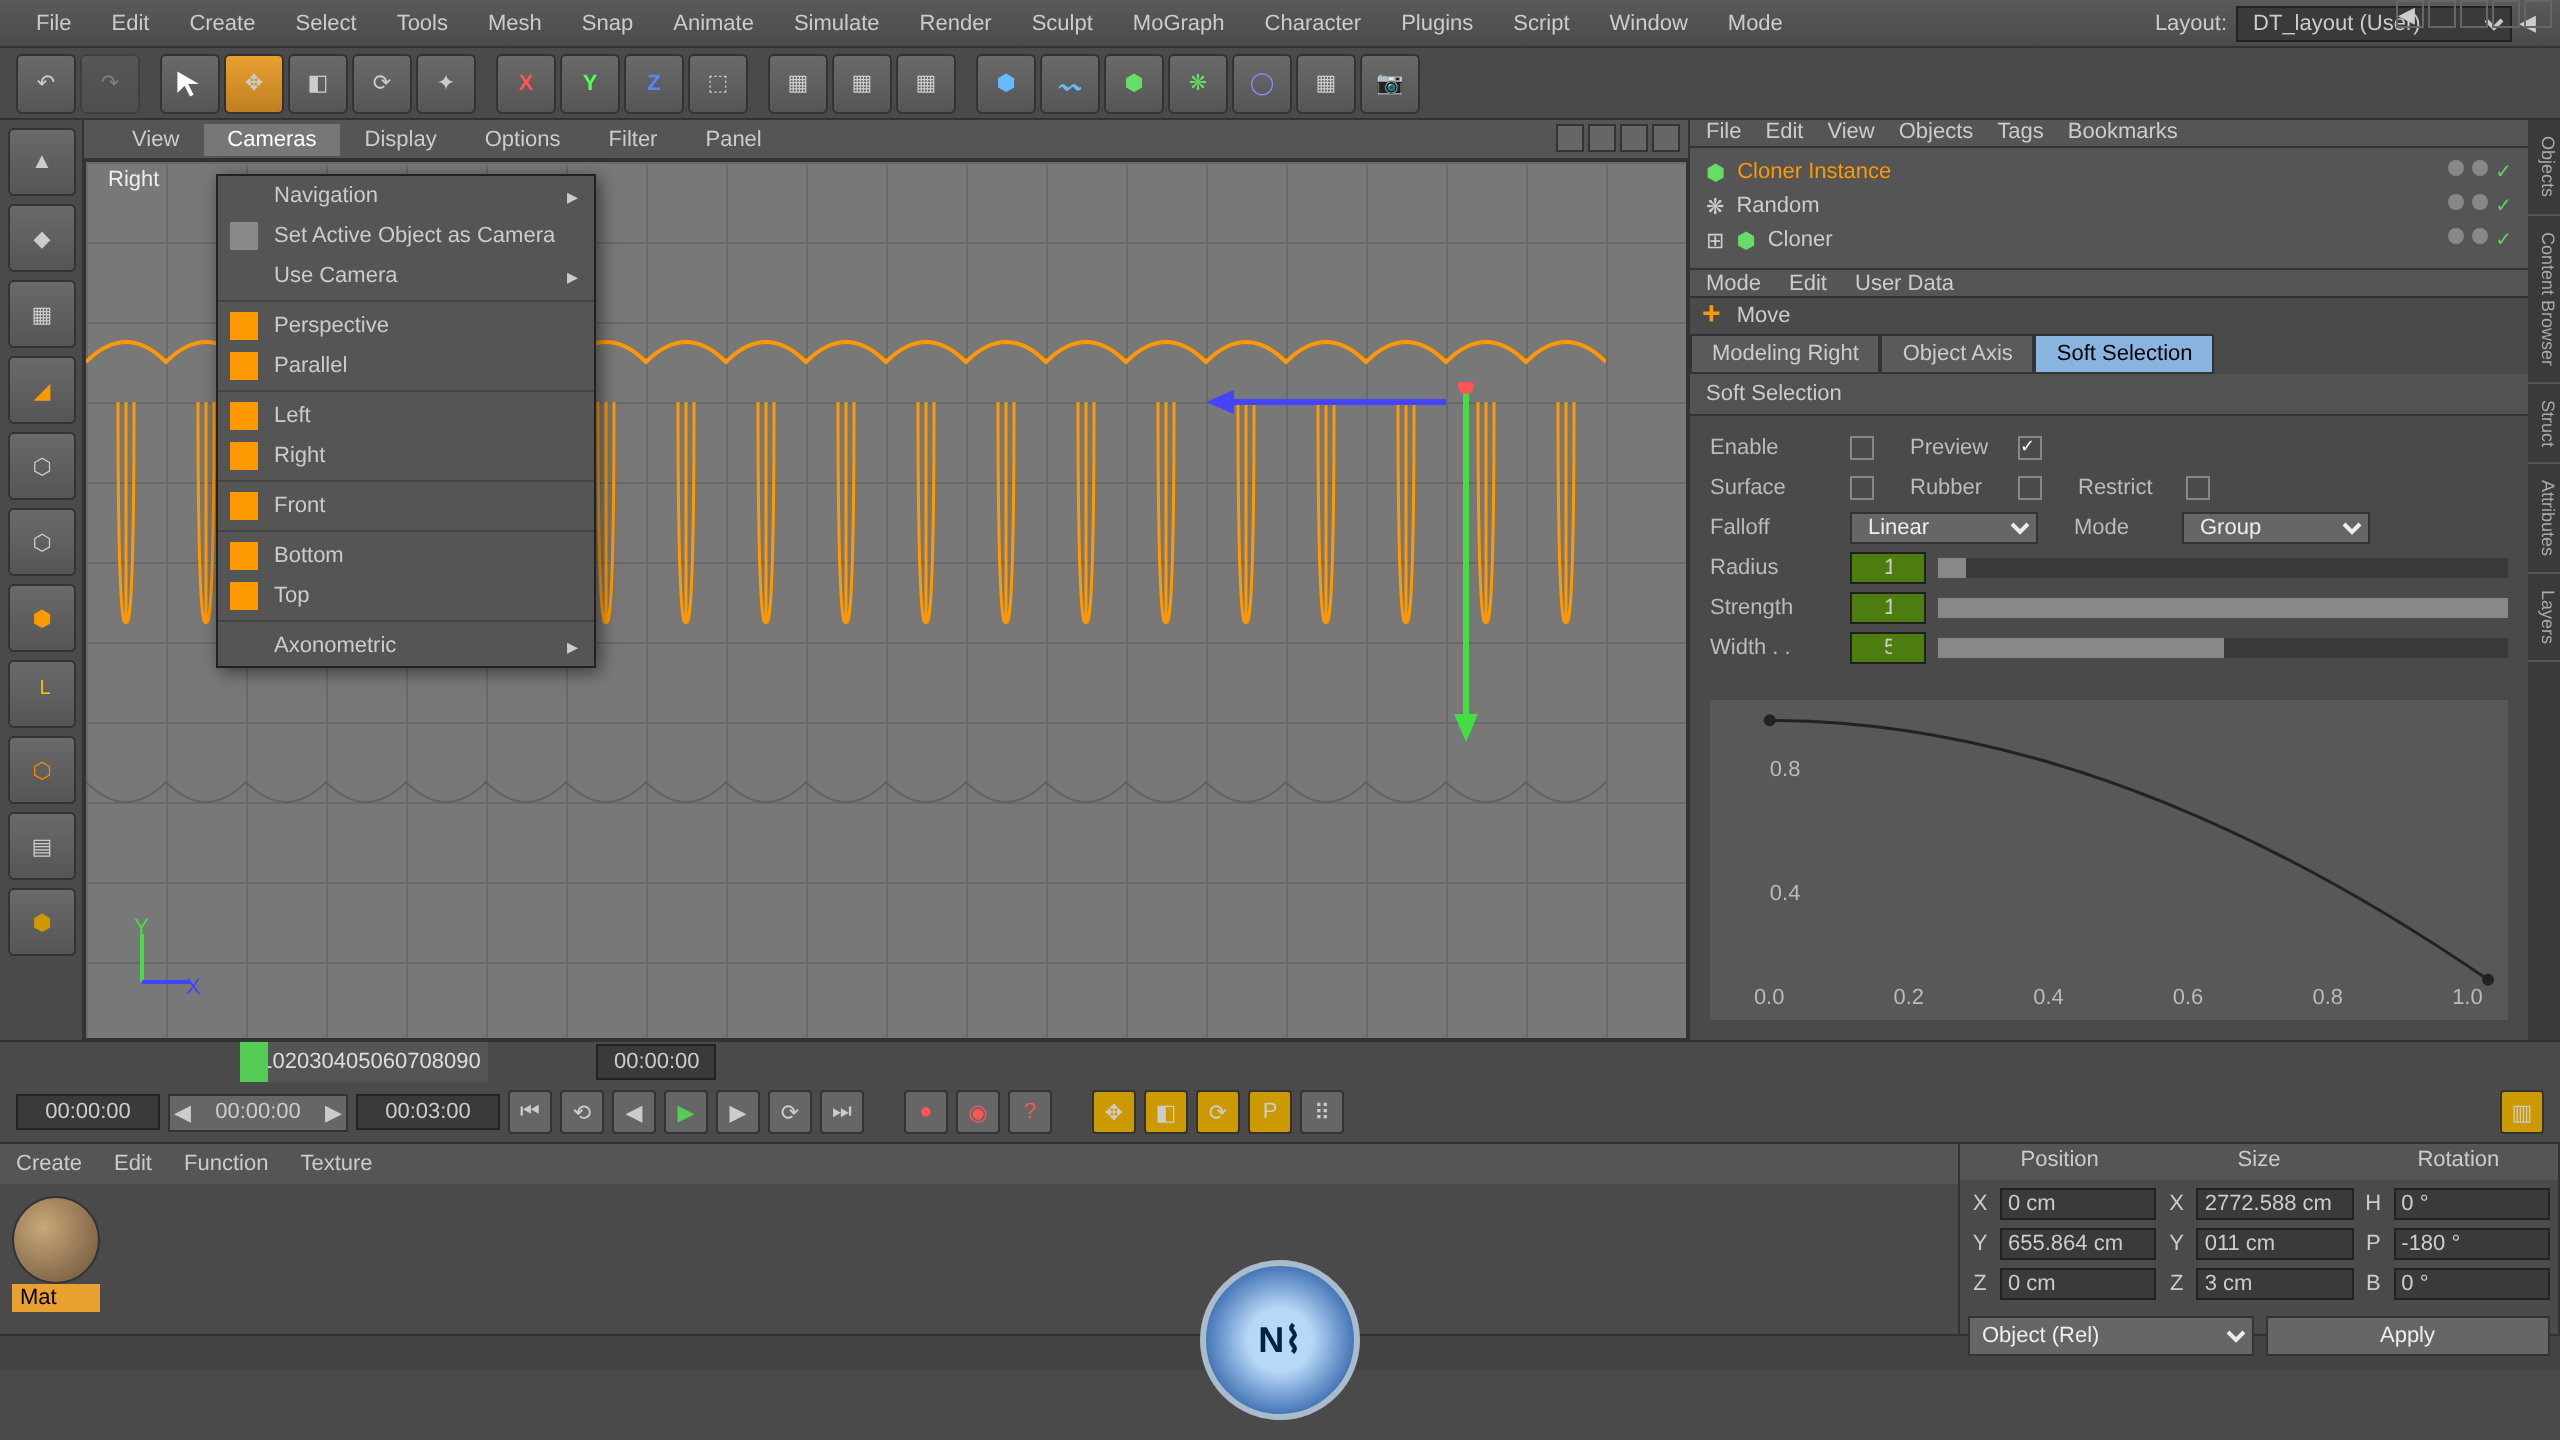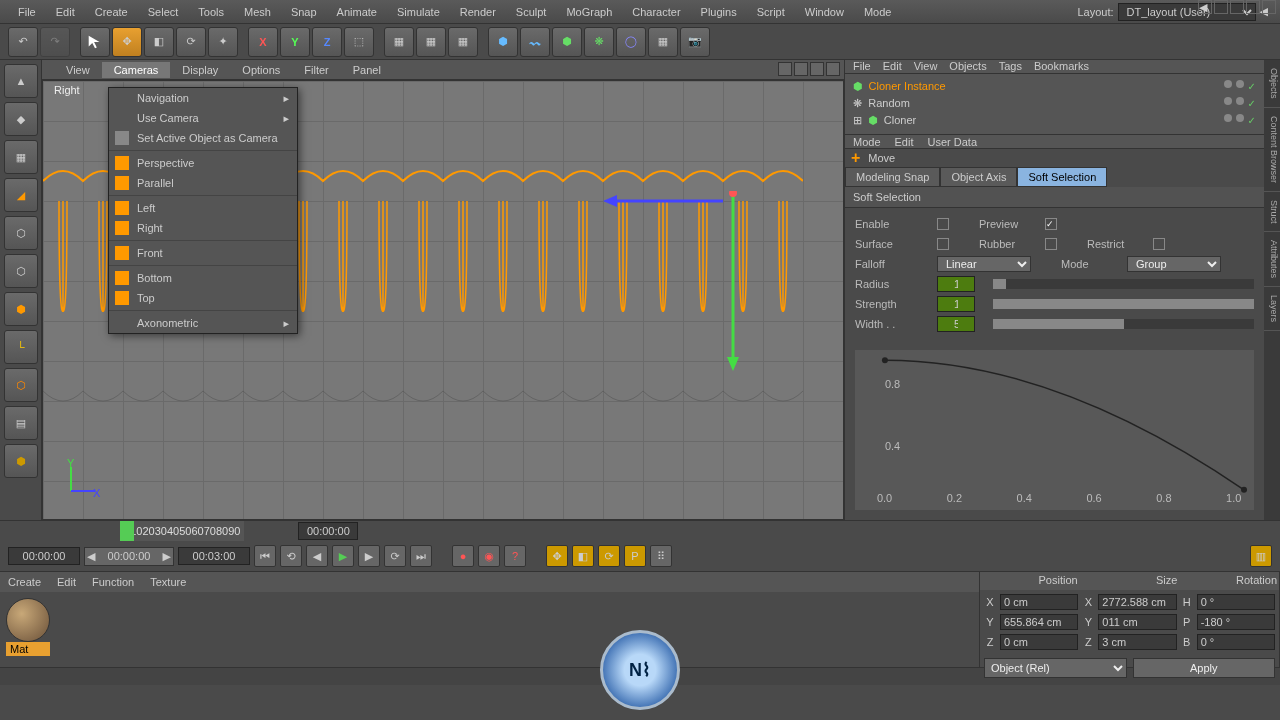--- a/index.html
+++ b/index.html
@@ -43,21 +43,21 @@
 .obj-item .dot { width: 8px; height: 8px; border-radius: 50%; }
 .obj-item .check::after { content: "✓"; color: #6c6; font-size: 10px; }
 .attr-menu { height: 22px; background: #555; display: flex; align-items: center; padding: 0 8px; gap: 14px; border-bottom: 1px solid #333; }
 .attr-header { height: 22px; display: flex; align-items: center; padding: 0 6px; gap: 8px; background: #4a4a4a; }
 .attr-header .plus { color: #f90; font-size: 16px; font-weight: bold; }
 .tab-row { display: flex; background: #4a4a4a; }
 .tab-row .tab { padding: 3px 10px; background: #5a5a5a; border: 1px solid #333; cursor: pointer; }
 .tab-row .tab.active { background: #8ab4e0; color: #000; }
 .section-title { padding: 4px 8px; background: #525252; border-bottom: 1px solid #333; }
 .props { padding: 6px 10px; background: #4a4a4a; }
-.prop-row { display: flex; align-items: center; height: 20px; gap: 18px; }
+.prop-row { display: flex; align-items: center; height: 20px; gap: 6px; }
 .prop-row label { width: 64px; color: #bbb; }
 .prop-row label.w2 { width: 48px; margin-left:12px;}
 .prop-row input[type=text] { width: 38px; background: #4d7c0f; border: 1px solid #222; color: #ccc; padding: 1px 16px; }
 .prop-row select { background: #666; border: 1px solid #333; color: #eee; padding: 0 4px; width: 94px; }
 .prop-row .chk { width: 12px; height: 12px; border: 1px solid #888; display: inline-block; }
 .prop-row .chk.on::after { content: "✓"; color: #fff; font-size: 9px; position: relative; top: -2px; }
 .slider { flex: 1; height: 10px; background: #3a3a3a; position: relative; }
 .slider .fill { position: absolute; left: 0; top: 0; bottom: 0; background: #888; }
 .curve-area { height: 160px; background: #585858; margin: 10px; position: relative; }
 .timeline-wrap { background: #4a4a4a; border-top: 1px solid #333; }
@@ -67,21 +67,21 @@
 .play-btn { width: 22px; height: 22px; background: #666; border: 1px solid #333; border-radius: 2px; display: flex; align-items: center; justify-content: center; cursor: pointer; }
 .time-field { width: 72px; background: #3a3a3a; border: 1px solid #222; color: #ccc; padding: 2px; text-align: center; }
 .bottom-row { display: flex; height: 96px; background: #4a4a4a; border-top: 1px solid #333; }
 .mat-panel { flex: 1; border-right: 1px solid #333; }
 .mat-menu { height: 20px; background: #555; display: flex; align-items: center; padding: 0 8px; gap: 16px; }
 .mat-area { padding: 6px; display: flex; gap: 8px; }
 .mat-ball { width: 44px; height: 44px; border-radius: 50%; background: radial-gradient(circle at 35% 35%, #c8a878, #6a5038); border: 1px solid #333; }
 .mat-label { background: #e8a030; color: #000; padding: 1px 4px; width: 44px; text-align: left; }
 .coords { width: 300px; border-right: 1px solid #333; }
 .coord-head { height: 18px; background: #555; display: flex; }
-.coord-head div { flex: 1; text-align: right; padding: 2px; }
+.coord-head div { flex: 1; text-align: center; padding: 2px; }
 .coord-grid { padding: 2px 4px; }
 .coord-row { display: flex; gap: 4px; height: 20px; align-items: center; }
 .coord-row span { width: 12px; text-align: center; }
 .coord-row input { flex: 1; background: #3a3a3a; border: 1px solid #222; color: #ccc; padding: 1px 3px; width: 10px; }
 .apply-row { display: flex; gap: 6px; padding: 4px; }
 .apply-row select, .apply-row button { flex: 1; background: #666; border: 1px solid #333; color: #eee; padding: 2px; }
 .status { height: 18px; background: #444; border-top: 1px solid #333; }
 .logo-overlay { position: absolute; left: 600px; top: 630px; width: 80px; height: 80px; border-radius: 50%; background: radial-gradient(circle, #b8d8f8 30%, #4878b8 70%); display:flex; align-items:center; justify-content:center; color:#024; font-weight:bold; font-size:18px; z-index:20; border:3px solid #abc;}
 .view-icons{position:absolute; right:4px; top:2px; display:flex; gap:2px;}
 .view-icons span{width:14px;height:14px;background:#666;border:1px solid #333;}
@@ -277,21 +277,21 @@
           <span></span>
           <span></span>
           <span></span>
         </div>
     </div>
     <div class="attr-header">
       <span class="plus">+</span>
       <span>Move</span>
     </div>
     <div class="tab-row">
-      <div class="tab">Modeling Snap</div>
+      <div class="tab">Modeling Right</div>
       <div class="tab">Object Axis</div>
       <div class="tab active">Soft Selection</div>
     </div>
     <div class="section-title">Soft Selection</div>
     <div class="props">
       <div class="prop-row">
         <label>Enable</label>
           <span class="chk"></span>
         <label class="w2">Preview</label>
           <span class="chk on"></span>
@@ -353,25 +353,25 @@
     <div class="rt">Objects</div>
     <div class="rt">Content Browser</div>
     <div class="rt">Struct</div>
     <div class="rt">Attributes</div>
     <div class="rt">Layers</div>
   </div>
 </div>
 
 <div class="dropdown">
   <div class="di arrow">Navigation</div>
-  <div class="di arrow">Use Camera</div>
   <div class="di">
       <span class="icn" style="background:#888"></span>
       <span>Set Active Object as Camera</span>
     </div>
+  <div class="di arrow">Use Camera</div>
   <div class="sep"></div>
   <div class="di">
       <span class="icn" style="background:#f90"></span>
       <span>Perspective</span>
     </div>
   <div class="di">
       <span class="icn" style="background:#f90"></span>
       <span>Parallel</span>
     </div>
   <div class="sep"></div>

